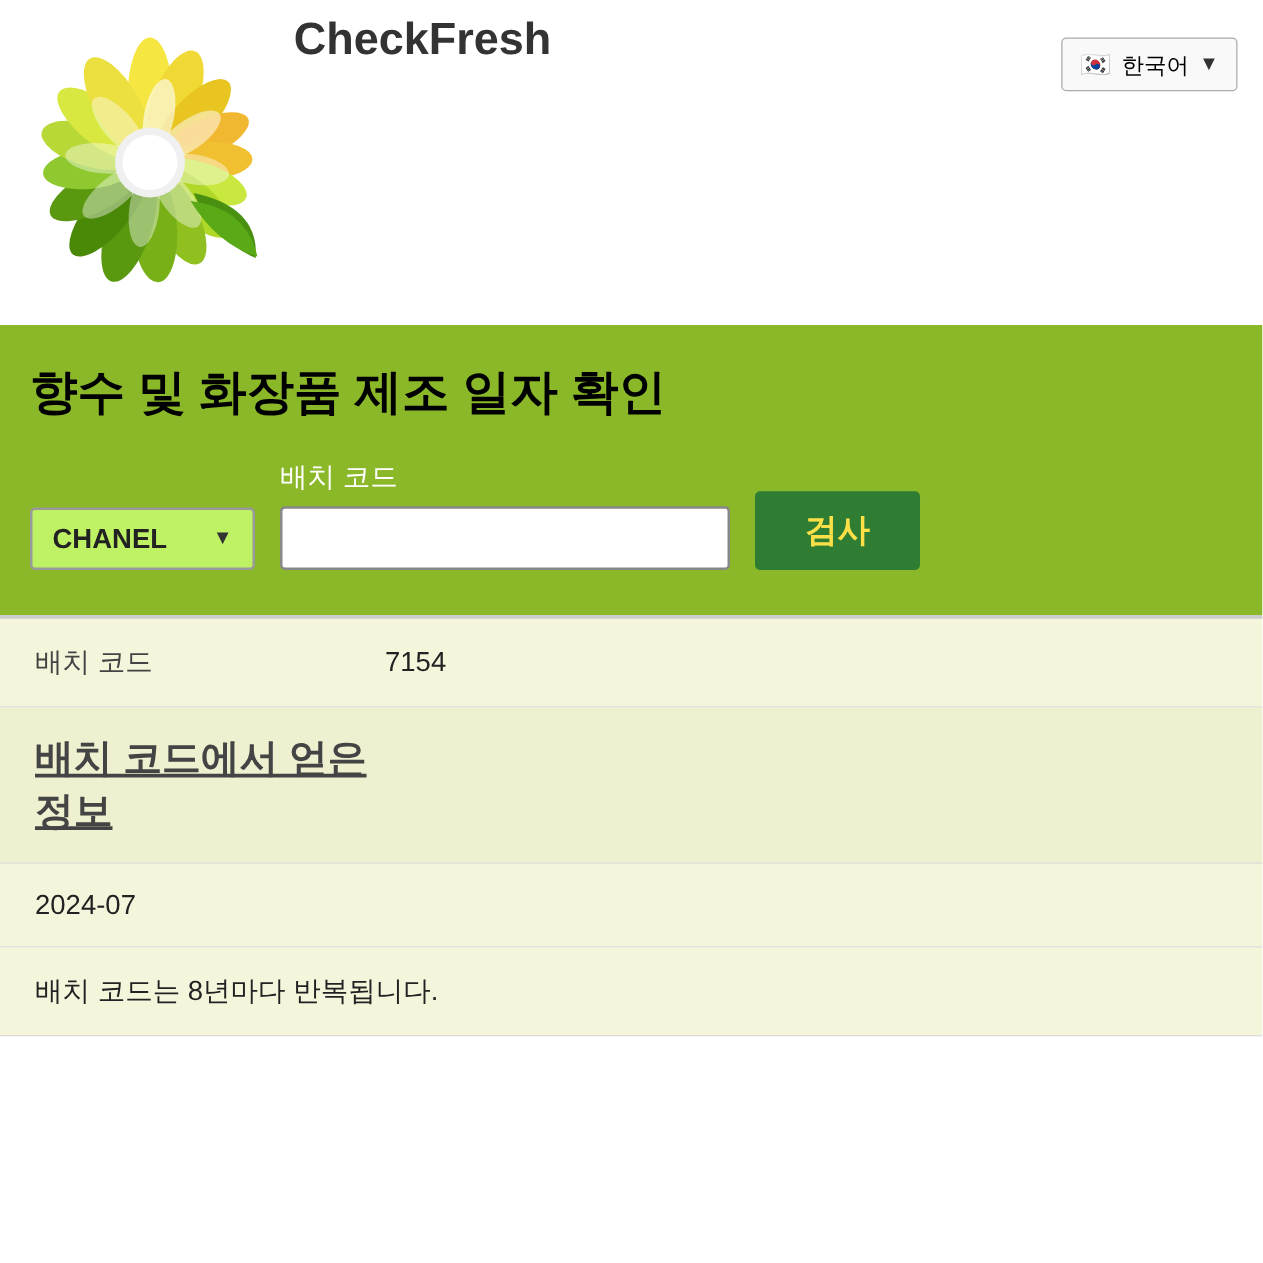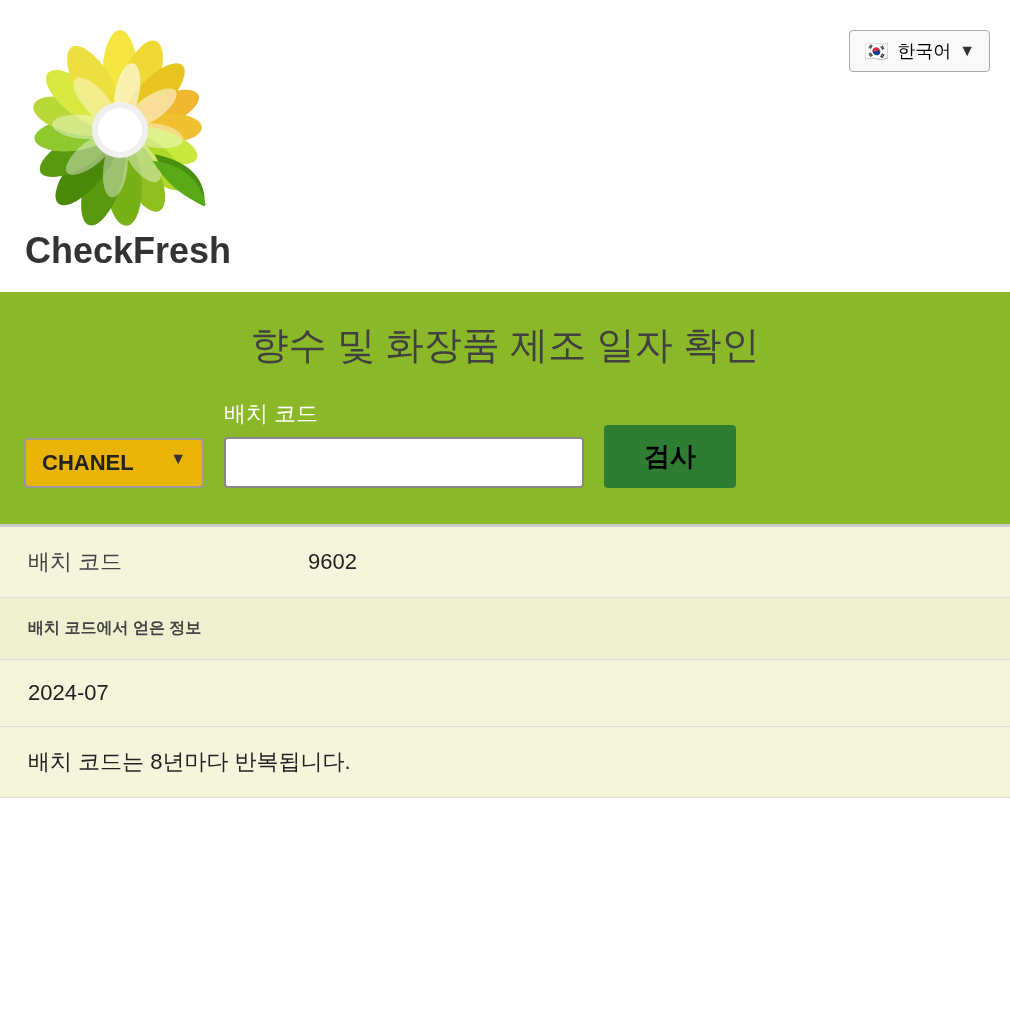--- a/index.html
+++ b/index.html
@@ -20,21 +20,21 @@
     .header {
       display: flex;
       justify-content: space-between;
       align-items: flex-start;
       padding: 20px 20px 10px 20px;
       background: #ffffff;
     }
 
     .logo-area {
       display: flex;
-      flex-direction: column;
+      flex-direction: row;
       align-items: flex-start;
     }
 
     .logo-flower {
       width: 220px;
       height: 220px;
       margin-left: -10px;
     }
 
     .logo-text {
@@ -65,24 +65,23 @@
 
     
     .banner {
       background: #8ab829;
       padding: 28px 24px 36px 24px;
       margin-top: 10px;
     }
 
     .banner-title {
       font-size: 38px;
-      font-weight: normal;
-      color: #404040;
+      font-weight: bold;
+      color: #000000;
       margin-bottom: 28px;
-      text-align: center;
     }
 
     .banner-form {
       display: flex;
       align-items: flex-end;
       gap: 20px;
     }
 
     .form-group {
       display: flex;
@@ -91,23 +90,23 @@
     }
 
     .form-label {
       font-size: 22px;
       color: #ffffff;
       font-weight: 500;
     }
 
     .brand-select {
       display: flex;
-      align-items: flex-start;
+      align-items: center;
       justify-content: space-between;
-      background: #eab308;
+      background: #bef264;
       border: 2px solid #999;
       border-radius: 4px;
       padding: 10px 16px;
       font-size: 22px;
       font-weight: bold;
       color: #222;
       cursor: pointer;
       min-width: 180px;
       gap: 10px;
     }
@@ -118,21 +117,21 @@
       padding: 12px 16px;
       font-size: 20px;
       width: 360px;
       background: #ffffff;
       color: #333;
       outline: none;
     }
 
     .search-btn {
       background: #2e7d32;
-      color: #000000;
+      color: #fde047;
       border: none;
       border-radius: 4px;
       padding: 14px 40px;
       font-size: 26px;
       font-weight: bold;
       cursor: pointer;
       white-space: nowrap;
       min-width: 130px;
     }
 
@@ -252,25 +251,25 @@
     </div>
 
     <button class="search-btn">검사</button>
   </div>
 </div>
 
 <div class="results-table">
 
   <div class="result-row">
     <div class="result-label">배치 코드</div>
-    <div class="result-value">9602</div>
+    <div class="result-value">7154</div>
   </div>
 
   <div class="result-row bold-label sub-section">
-    <div class="result-label" style="font-weight:bold; font-size:16px;">배치 코드에서 얻은 정보</div>
+    <div class="result-label" style="font-weight:bold; font-size:31px;text-decoration:underline;">배치 코드에서 얻은 정보</div>
     <div class="result-value"></div>
   </div>
 
   <div class="result-row">
     <div class="result-value">2024-07</div>
   </div>
 
 
   <div class="result-row">
     <div class="result-value">배치 코드는 8년마다 반복됩니다.</div>

